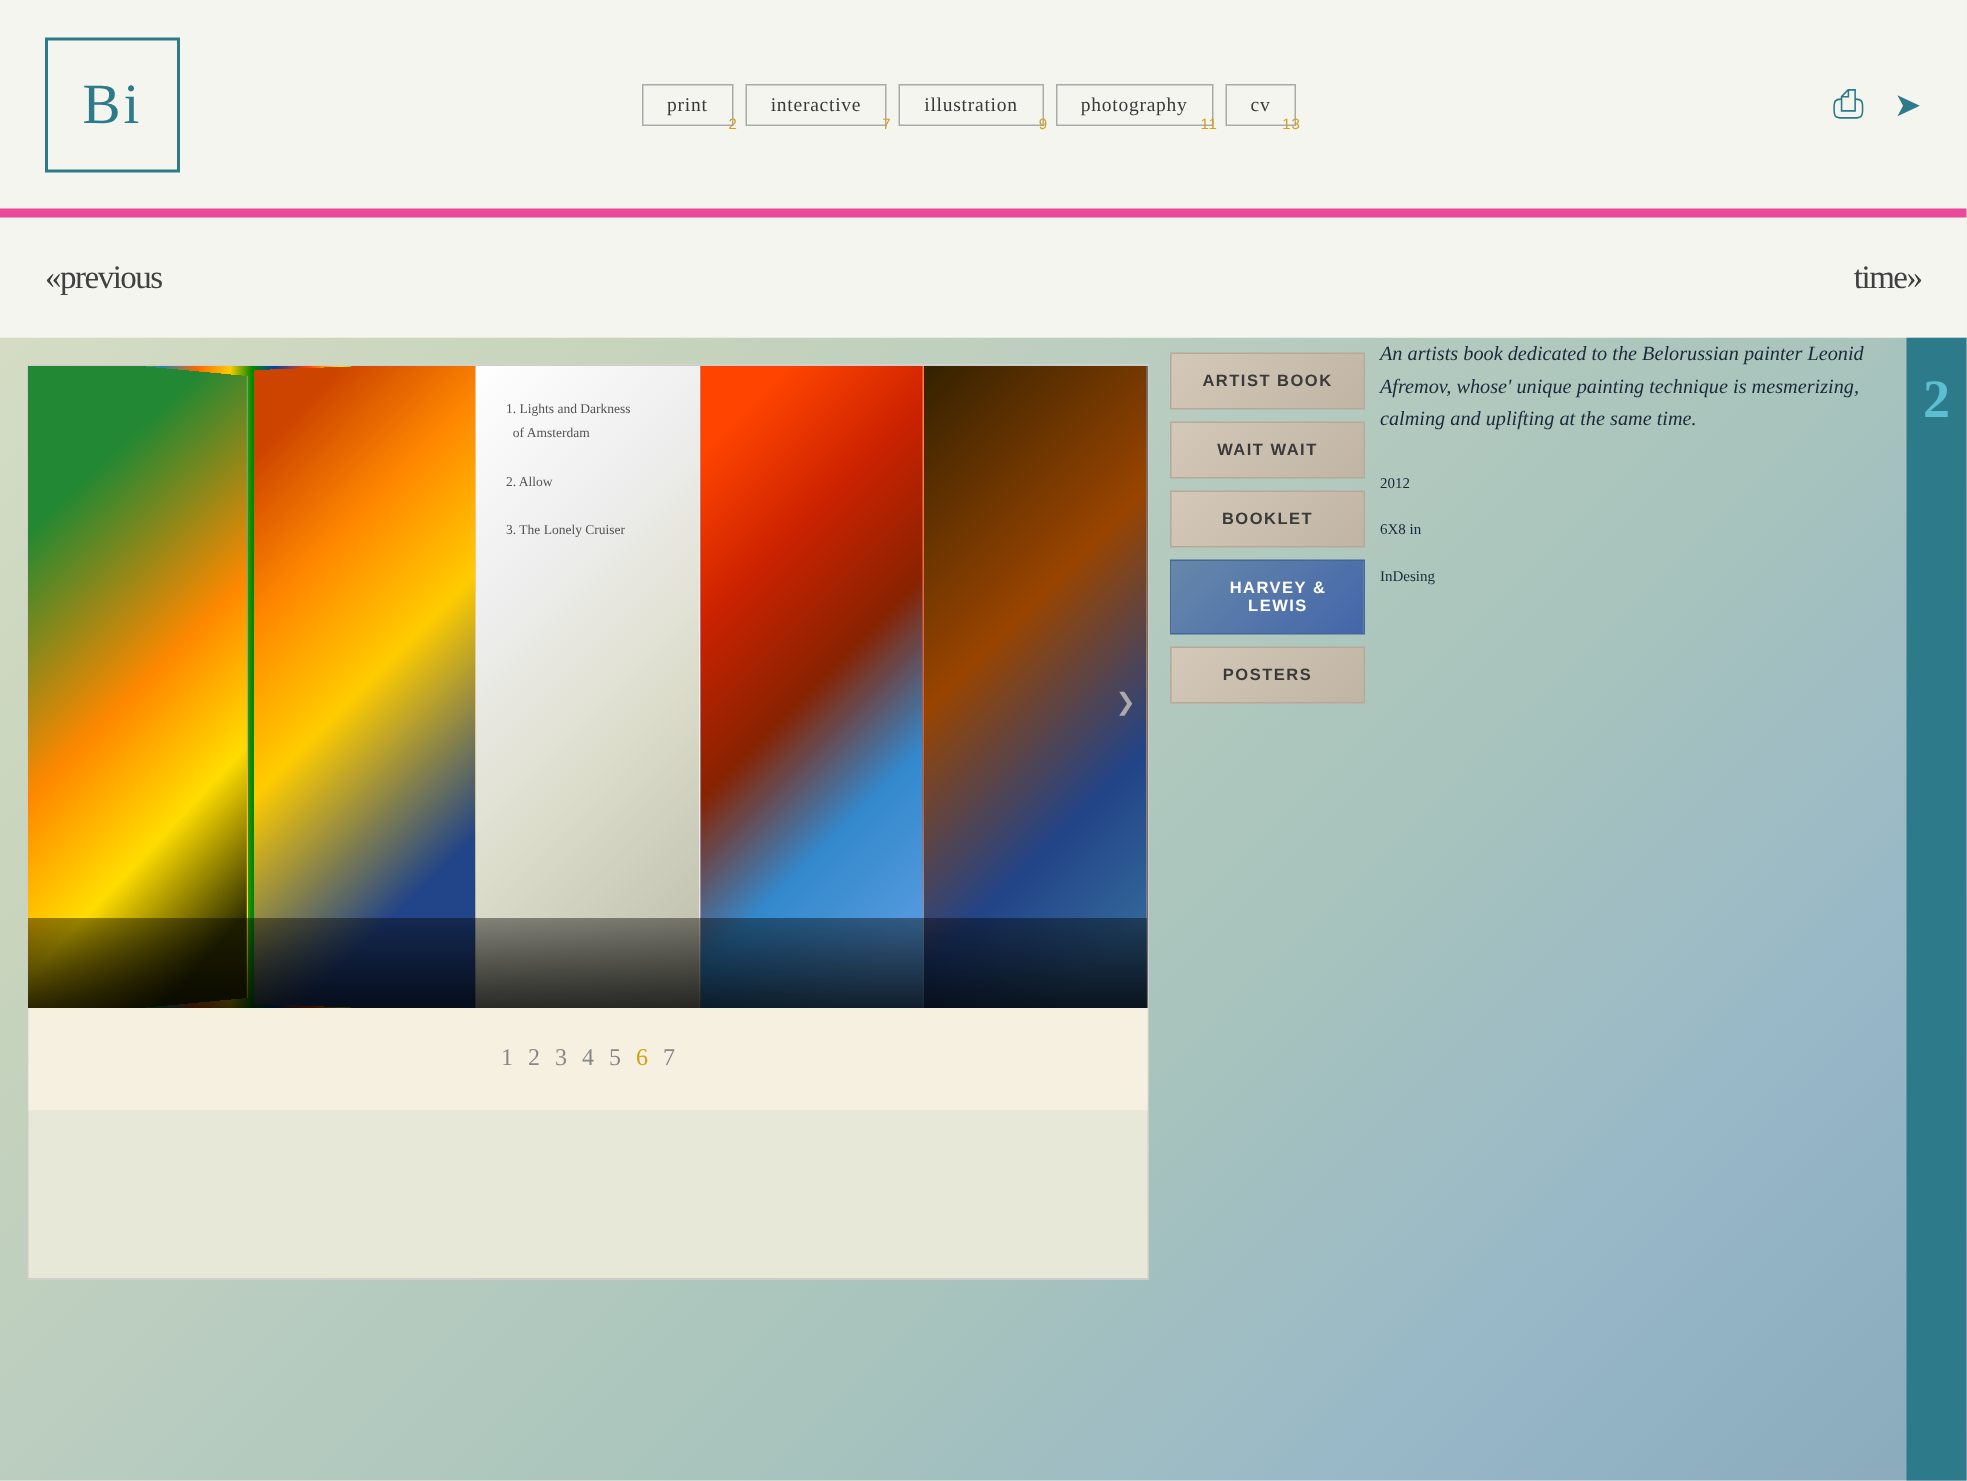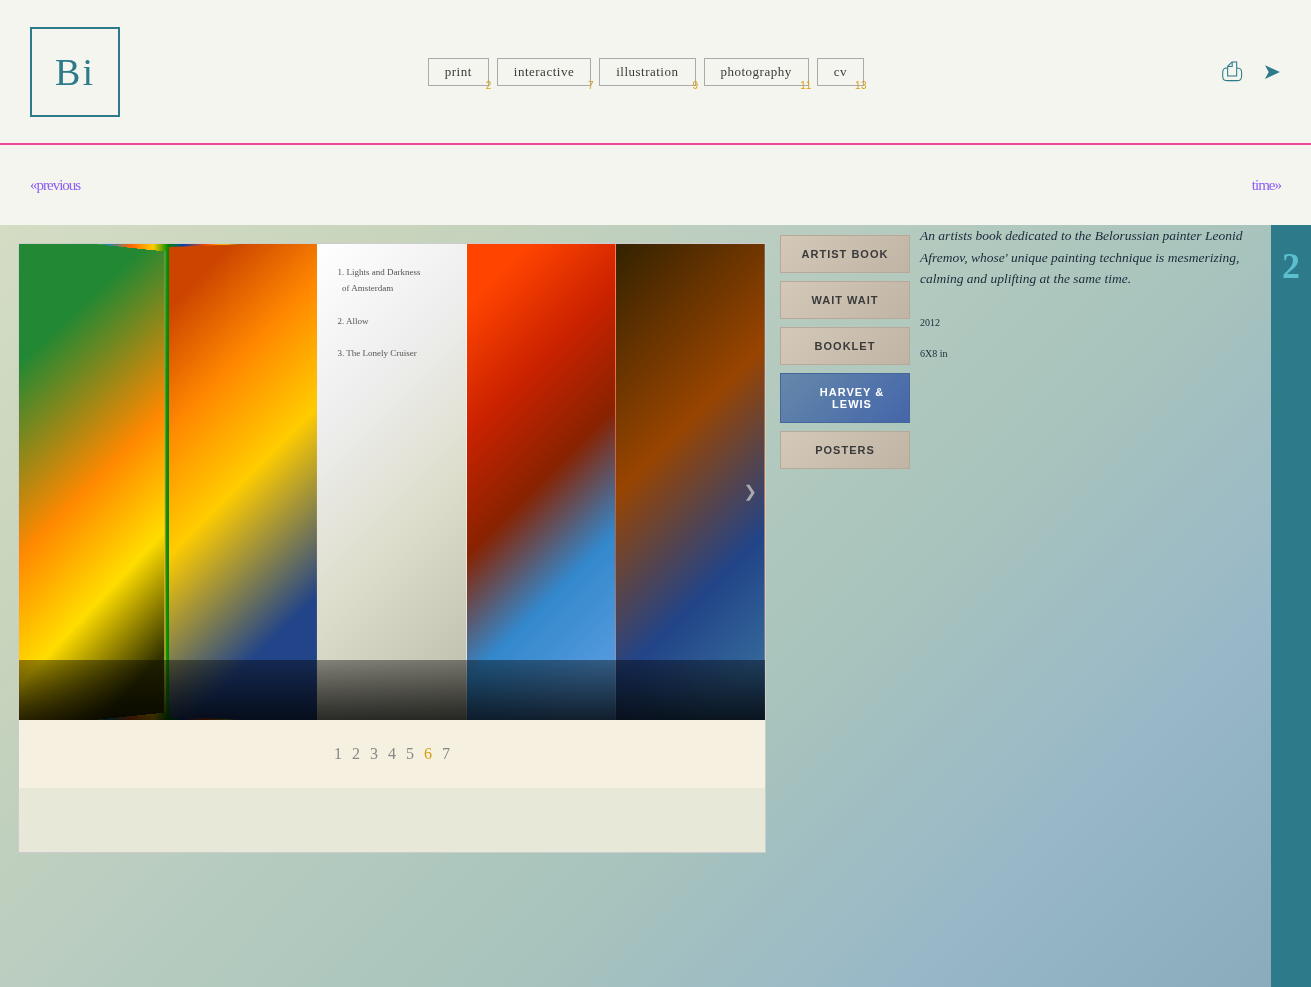--- a/index.html
+++ b/index.html
@@ -10,21 +10,21 @@
       font-family: Georgia, 'Times New Roman', serif;
       background: #f0f0e8;
     }
 
     
     #header {
       position: absolute;
       top: 0; left: 0; right: 0;
       height: 145px;
       background: #f5f5ef;
-      border-bottom: 2px solid #ec4899;
+      border-bottom: 6px solid #ec4899;
       display: flex;
       align-items: center;
       padding: 0 30px;
       z-index: 10;
     }
 
     #logo-box {
       width: 90px;
       height: 90px;
       border: 2px solid #2d7a8a;
@@ -92,22 +92,22 @@
       height: 80px;
       background: #f5f5ef;
       display: flex;
       align-items: center;
       justify-content: space-between;
       padding: 0 30px;
       z-index: 9;
     }
 
     .nav-arrow {
-      font-size: 15px;
-      color: #8b5cf6;
+      font-size: 22px;
+      color: #404040;
       cursor: pointer;
       font-family: Georgia, serif;
       letter-spacing: -1px;
     }
 
     
     #main {
       position: absolute;
       top: 225px;
       left: 0; right: 0;
@@ -143,21 +143,21 @@
       left: 18px;
       top: 18px;
       width: 748px;
       height: 610px;
       background: #e8e8d8;
       border: 1px solid #ccc;
     }
 
     #main-image {
       width: 100%;
-      height: 476px;
+      height: 428px;
       background: linear-gradient(90deg,
         #1a0a00 0%, #3a1a00 3%,
         #ff8800 5%, #ffaa00 8%, #44aa00 10%, #2288aa 12%,
         #ff6600 15%, #ffcc00 18%, #008800 20%, #0044aa 22%,
         #ff4400 25%, #ffee00 28%, #00aa44 30%, #0088cc 32%,
         #cc2200 34%, #ee8800 36%, #88cc00 38%, #22aacc 40%,
         #ffffff 42%, #eeeeee 44%, #ffffff 46%,
         #ff6600 48%, #ffbb00 50%, #ff8800 52%, #cc4400 54%,
         #8800ff 56%, #aa22bb 58%, #dd4488 60%, #ff6622 62%,
         #ff2200 64%, #cc4400 66%, #882200 68%, #440000 70%,
@@ -359,15 +359,16 @@
       <button class="menu-btn">WAIT WAIT</button>
       <button class="menu-btn">BOOKLET</button>
       <button class="menu-btn active">HARVEY &amp; LEWIS</button>
       <button class="menu-btn">POSTERS</button>
     </div>
 
   <div id="description">
     <p id="desc-text">An artists book dedicated to the Belorussian painter Leonid Afremov, whose' unique painting technique is mesmerizing, calming and uplifting at the same time.</p>
     <p class="desc-meta">2012</p>
     <p class="desc-meta">6X8 in</p>
+    <p class="desc-meta">InDesing</p>
   </div>
 
 </div>
 
 </body></html>

